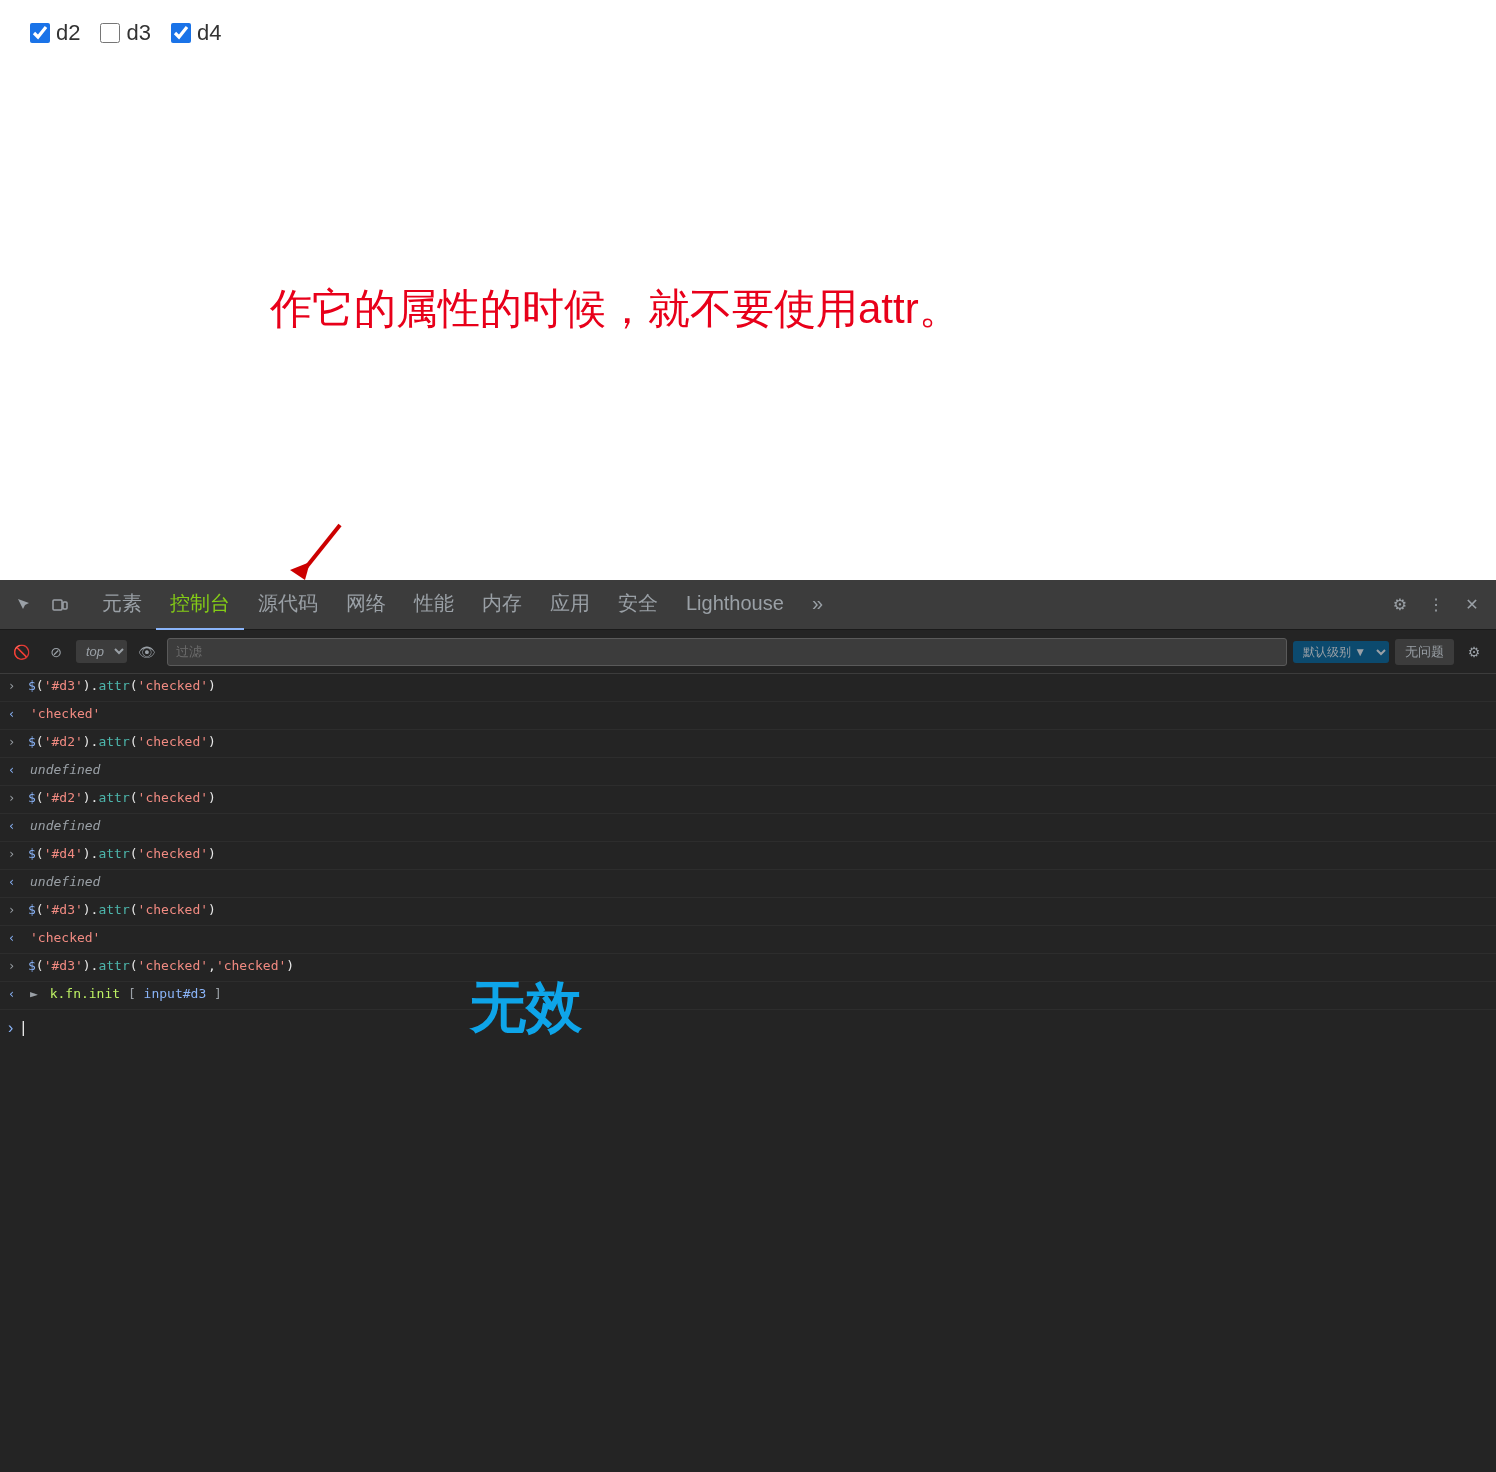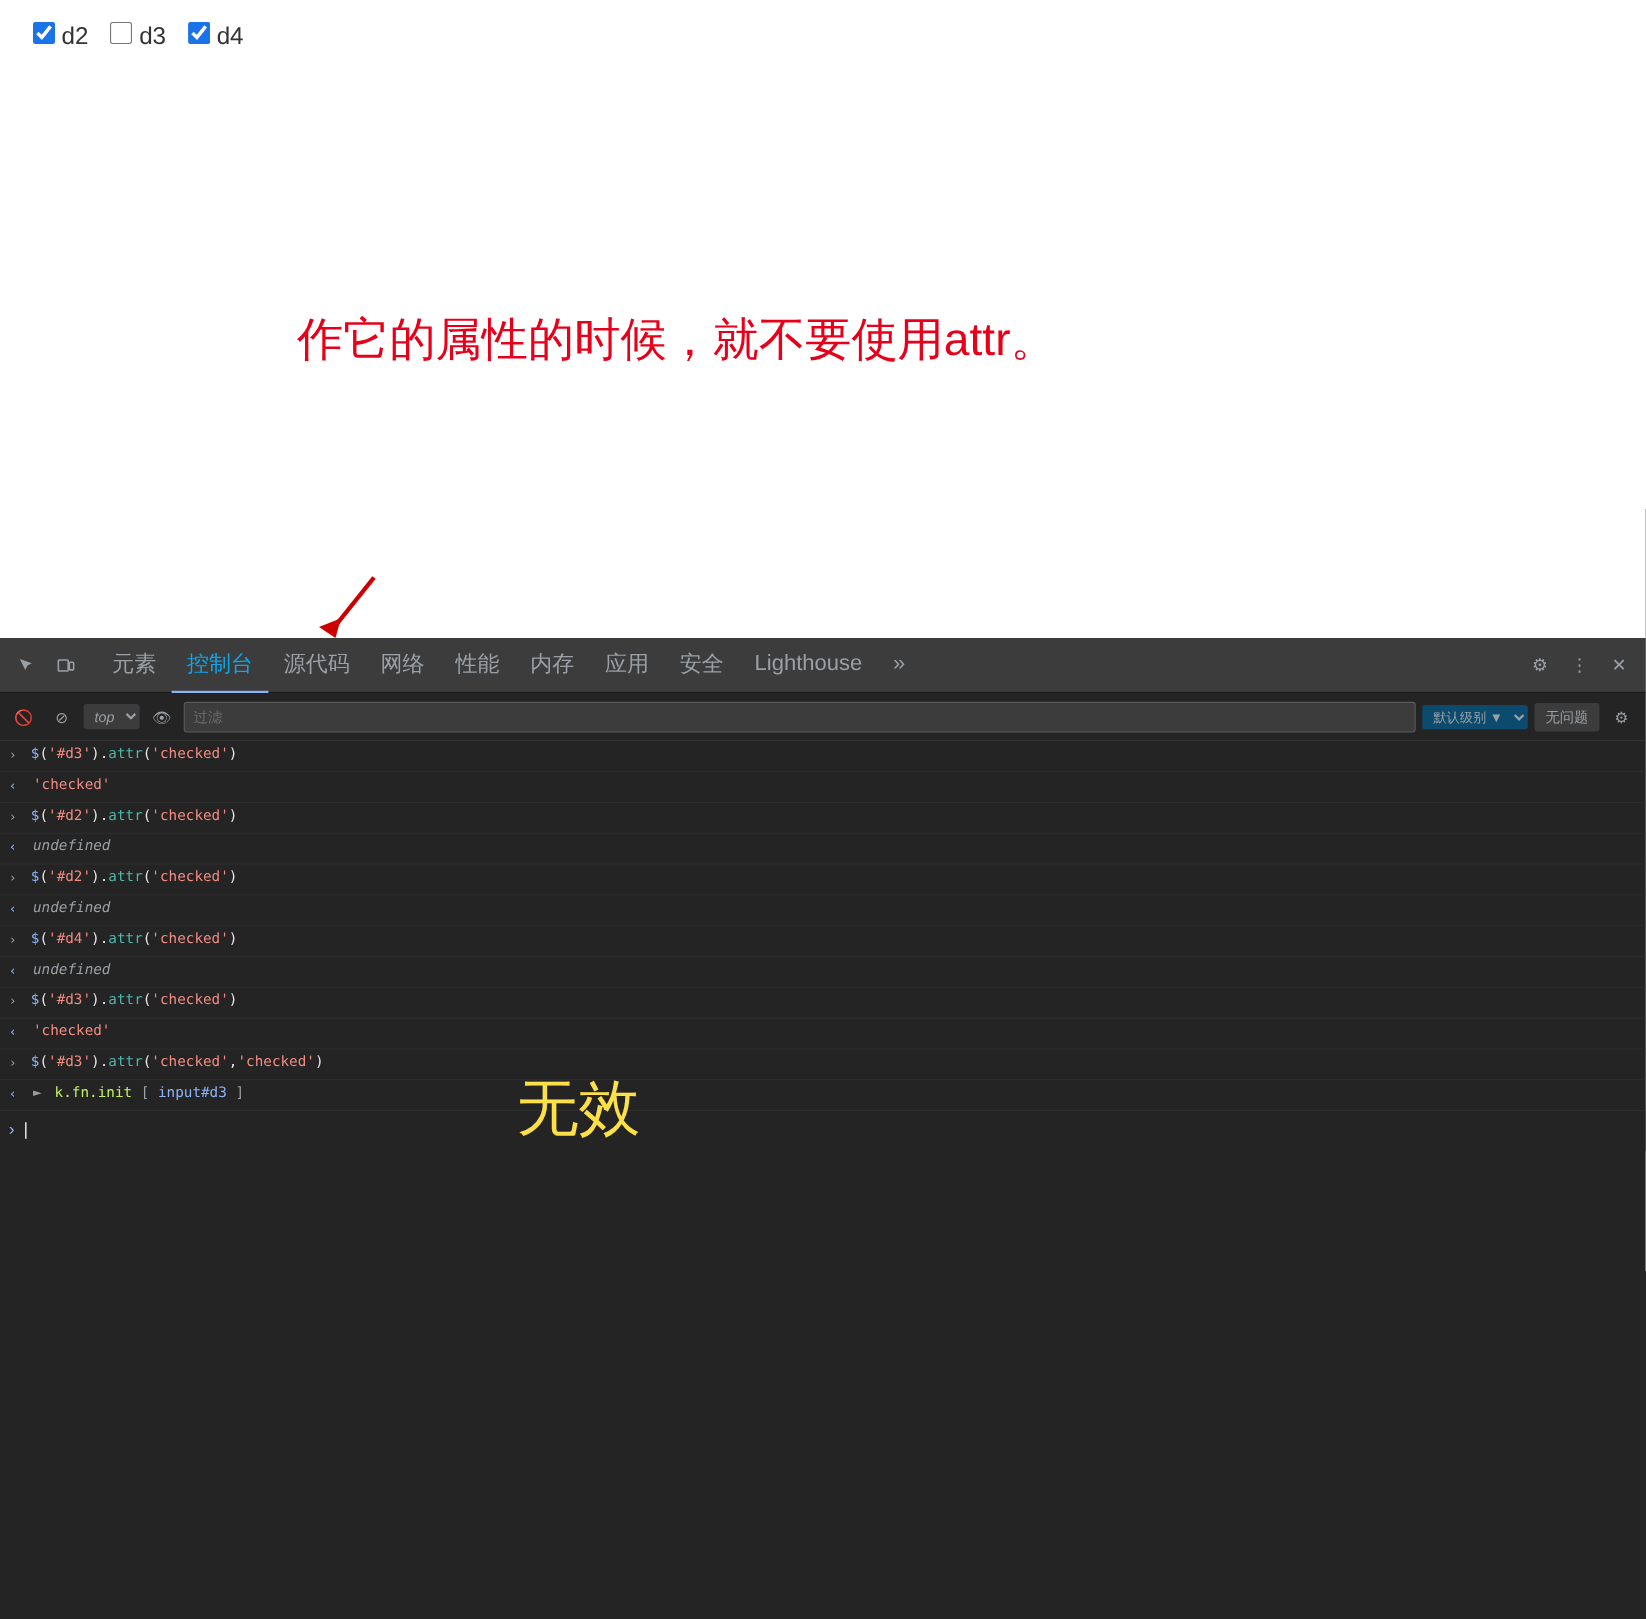--- a/index.html
+++ b/index.html
@@ -20,21 +20,21 @@
 
     .checkbox-row {
       display: flex;
       align-items: center;
       gap: 20px;
       margin-bottom: 20px;
     }
 
     .checkbox-label {
       display: flex;
-      align-items: flex-start;
+      align-items: center;
       gap: 6px;
       font-size: 22px;
       color: #333;
     }
 
     .checkbox-label input[type="checkbox"] {
       width: 20px;
       height: 20px;
       accent-color: #1a73e8;
     }
@@ -91,21 +91,21 @@
       padding: 8px 14px;
       color: #9aa0a6;
       font-size: 20px;
       cursor: pointer;
       height: 50px;
       display: flex;
       align-items: center;
       border-bottom: 2px solid transparent;
     }
     .tab-item.active {
-      color: #0ea5e9;
+      color: #84cc16;
       border-bottom: 2px solid #8ab4f8;
     }
 
     .devtools-right-icons {
       margin-left: auto;
       display: flex;
       align-items: center;
       gap: 4px;
     }
 
@@ -207,23 +207,23 @@
     .code-undefined { color: #9aa0a6; font-style: italic; }
     .code-checked { color: #f28b82; }
 
     .log-prompt {
       color: #9aa0a6;
       margin-right: 6px;
     }
 
     .annotation-invalid {
       position: absolute;
-      color: #fde047;
+      color: #0ea5e9;
       font-size: 56px;
-      font-weight: normal;
+      font-weight: bold;
       left: 470px;
       top: 128px;
     }
 
     .console-log-wrapper {
       position: relative;
     }
 
     .input-line {
       display: flex;

